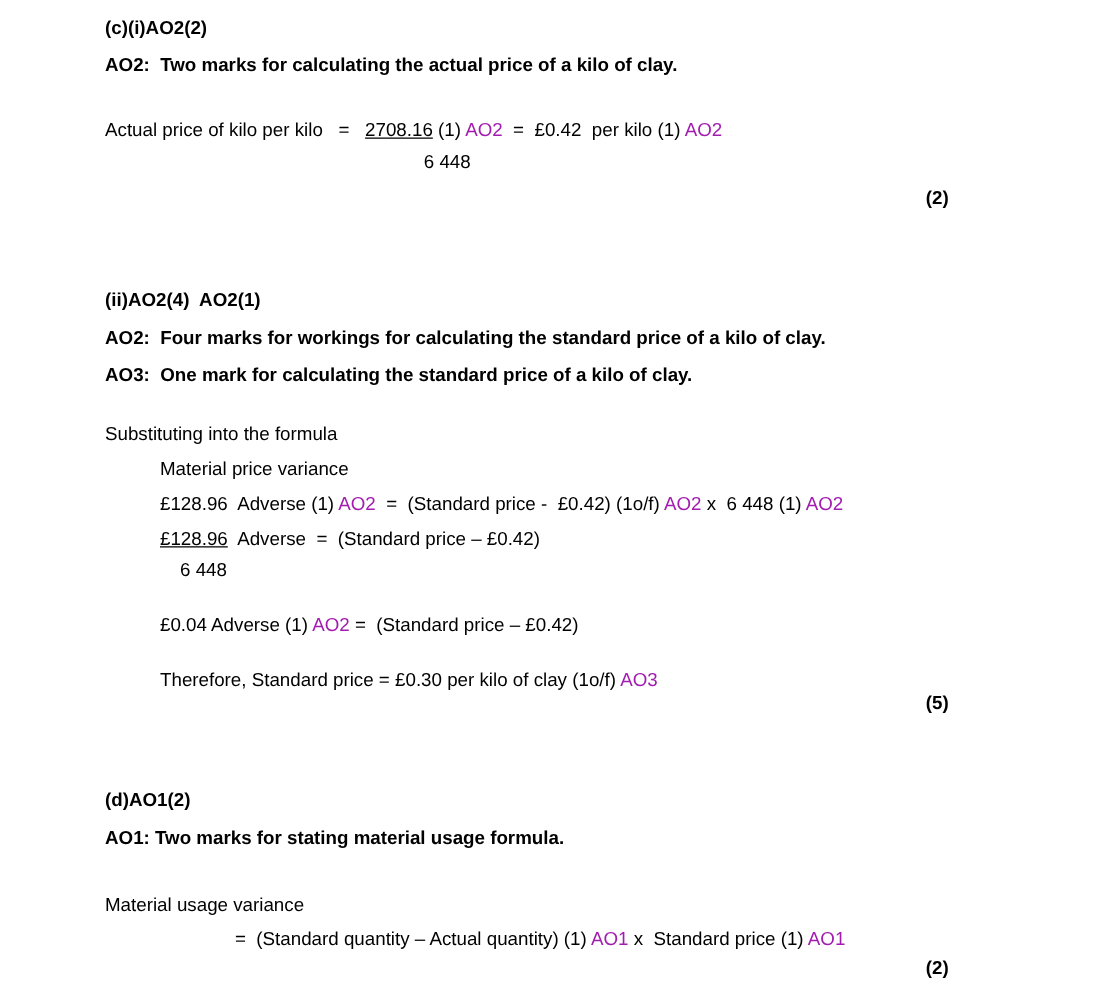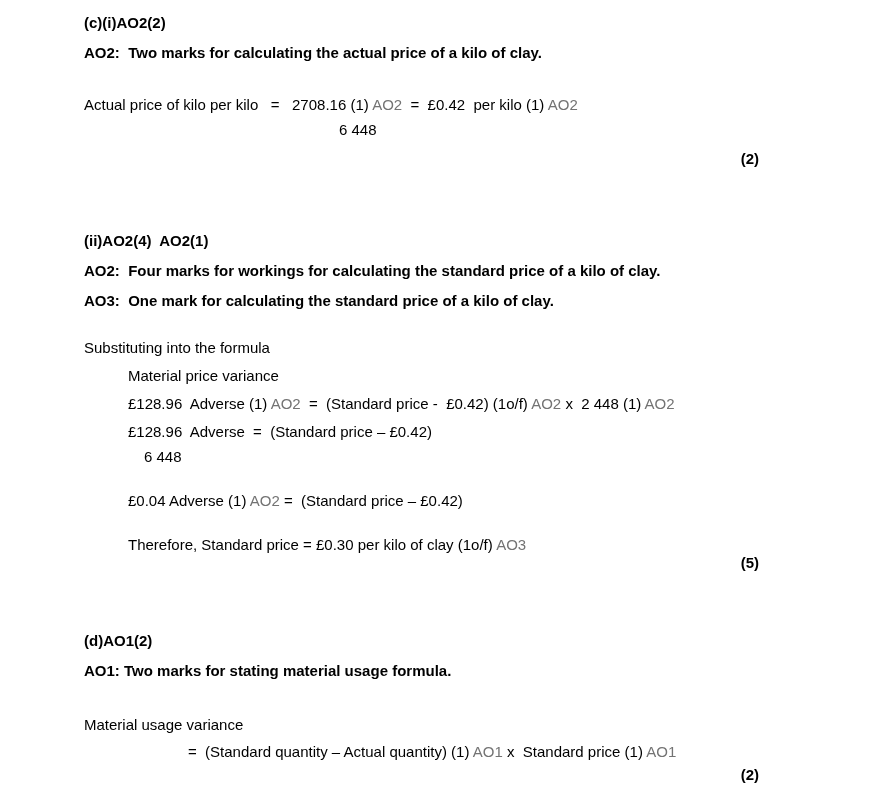--- a/index.html
+++ b/index.html
@@ -28,27 +28,28 @@
     left: 0;
     width: 894px;
   }
   .ind-left {
     padding-left: 84px;
   }
   .bold {
     font-weight: bold;
   }
   .red {
-    color: #737373;
+    color: #a21caf;
   }
   .line {
     line-height: 1.45;
     white-space: pre;
   }
   .underline {
+    text-decoration: underline;
   }
   .marks {
     position: absolute;
     right: 135px;
     font-weight: bold;
     font-size: 15px;
   }
   .sub-ind {
     padding-left: 44px;
   }
@@ -80,21 +81,21 @@
 
   <div class="section ind-left" style="top:230px;">
     <div class="line bold">(ii)AO2(4)  AO2(1)</div>
     <div class="line bold" style="margin-top:8px;">AO2:  Four marks for workings for calculating the standard price of a kilo of clay.</div>
     <div class="line bold" style="margin-top:8px;">AO3:  One mark for calculating the standard price of a kilo of clay.</div>
 
     <div class="line" style="margin-top:26px;">Substituting into the formula</div>
 
     <div class="line sub-ind" style="margin-top:6px;">Material price variance</div>
 
-    <div class="line sub-ind" style="margin-top:6px;"><span>£128.96  Adverse</span><span> </span><span>(1)</span><span> </span><span class="red">AO2</span><span>  </span><span>=  (Standard price -  £0.42) (1o/f)</span><span> </span><span class="red">AO2</span><span> </span><span>x  2 448</span><span> </span><span>(1)</span><span> </span><span class="red">AO2</span></div>
+    <div class="line sub-ind" style="margin-top:6px;"><span>£128.96  Adverse</span><span> </span><span>(1)</span><span> </span><span class="red">AO2</span><span>  </span><span>=  (Standard price -  £0.42) (1o/f)</span><span> </span><span class="red">AO2</span><span> </span><span>x  6 448</span><span> </span><span>(1)</span><span> </span><span class="red">AO2</span></div>
 
     <div class="line sub-ind" style="margin-top:6px;"><span class="underline">£128.96</span><span>  </span><span>Adverse  =  (Standard price – £0.42)</span></div>
 
     <div class="line sub-ind" style="margin-top:4px;"><span class="denom2">6 448</span></div>
 
     <div class="line sub-ind" style="margin-top:22px;"><span>£0.04 Adverse</span><span> </span><span>(1)</span><span> </span><span class="red">AO2</span><span> </span><span>=  (Standard price – £0.42)</span></div>
 
     <div class="line sub-ind" style="margin-top:22px;"><span>Therefore, Standard price = £0.30 per kilo of clay (1o/f)</span><span> </span><span class="red">AO3</span></div>
   </div>
 

